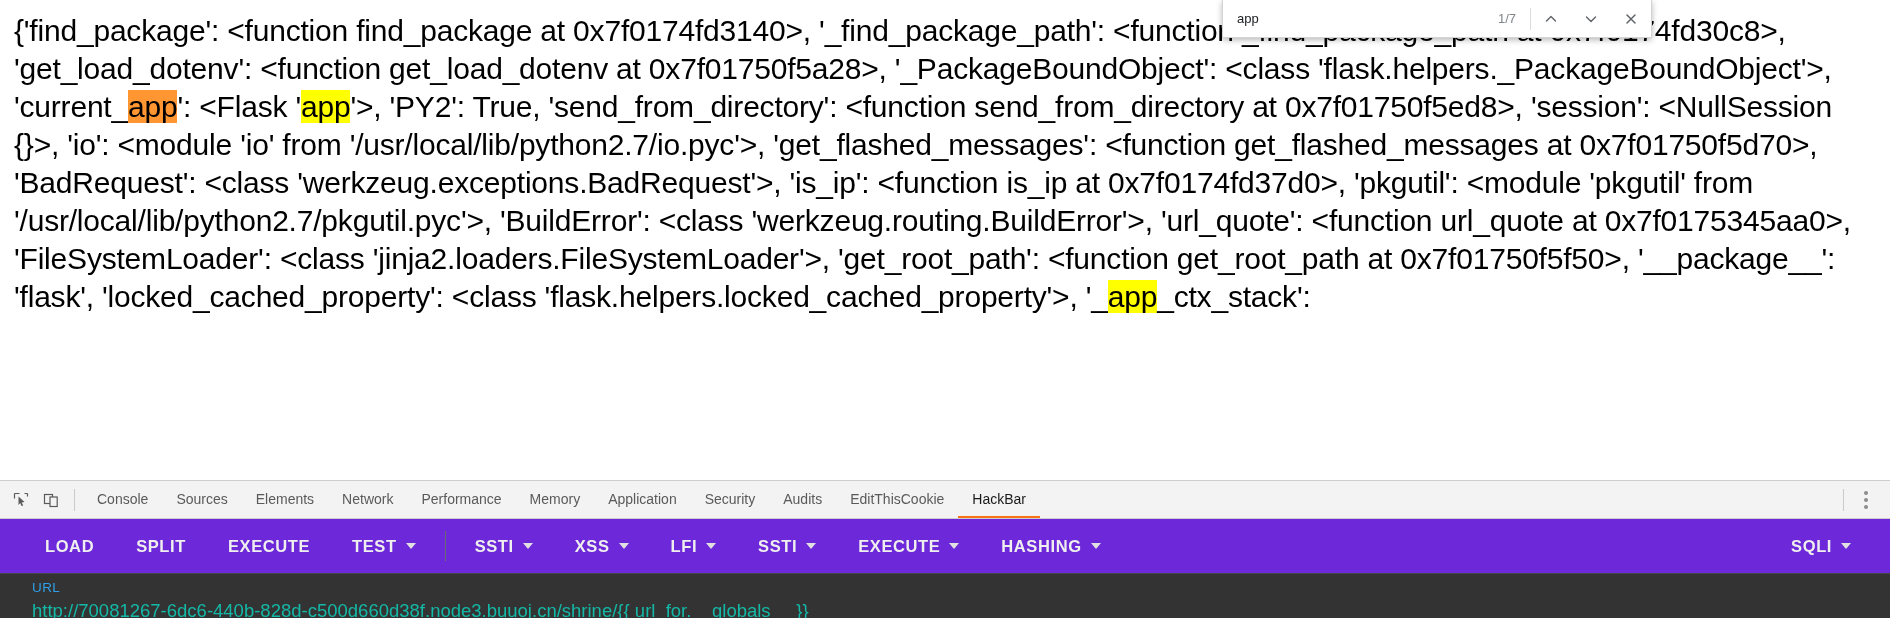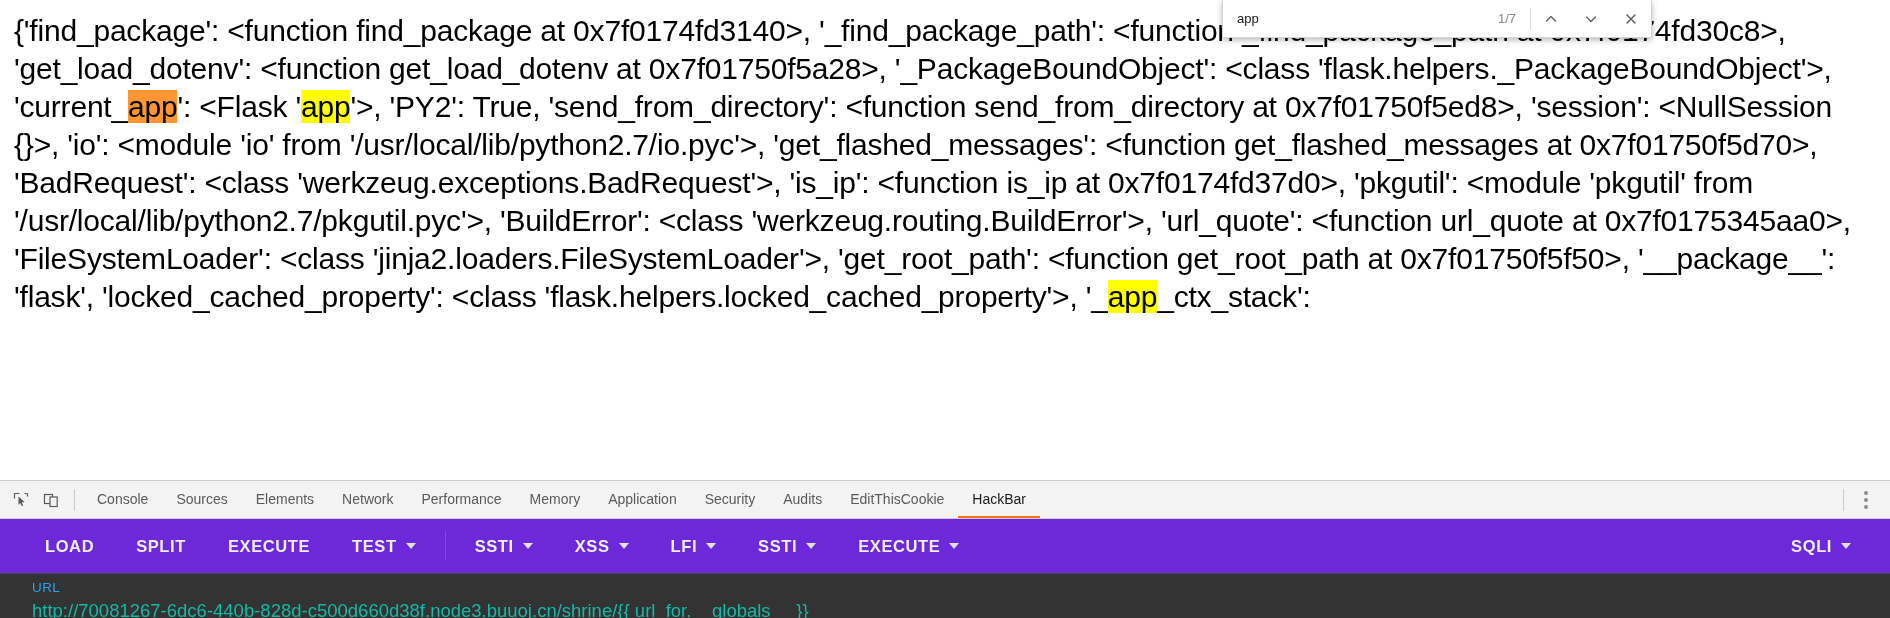--- a/index.html
+++ b/index.html
@@ -370,20 +370,24 @@
               <span class="hb-caret"></span>
             </div>
             <div class="hb-btn">
               <span>SSTI</span>
               <span class="hb-caret"></span>
             </div>
             <div class="hb-btn">
               <span>EXECUTE</span>
               <span class="hb-caret"></span>
             </div>
+            <div class="hb-btn">
+              <span>HASHING</span>
+              <span class="hb-caret"></span>
+            </div>
           </div>
         <div class="hb-spacer"></div>
         <div class="hb-btn">
           <span>SQLI</span>
           <span class="hb-caret"></span>
         </div>
       </div>
 
       <div id="hb-url-area">
         <div id="hb-url-label">URL</div>

